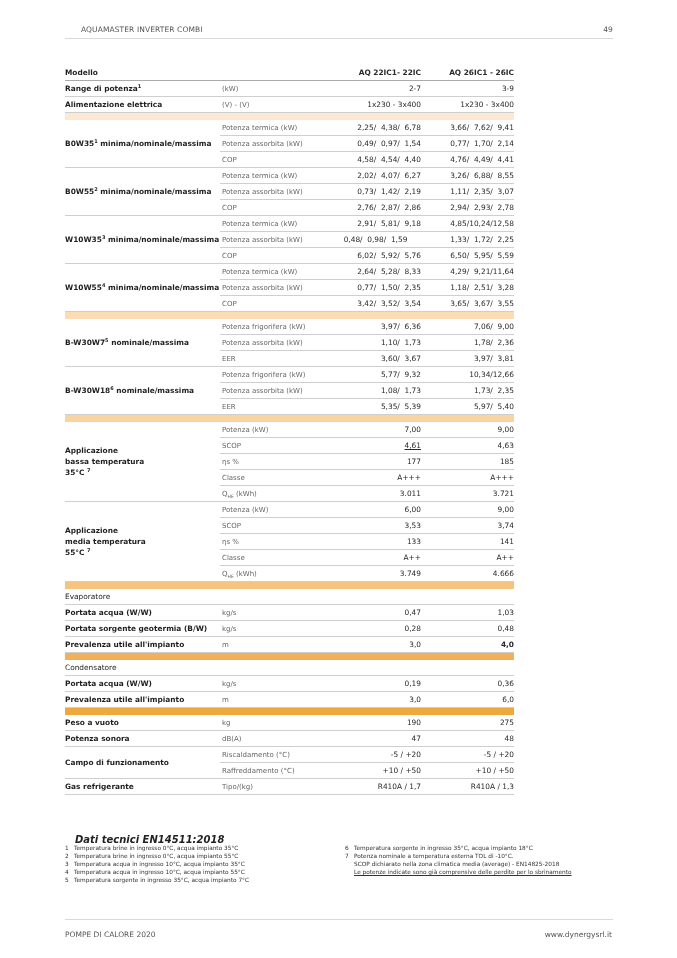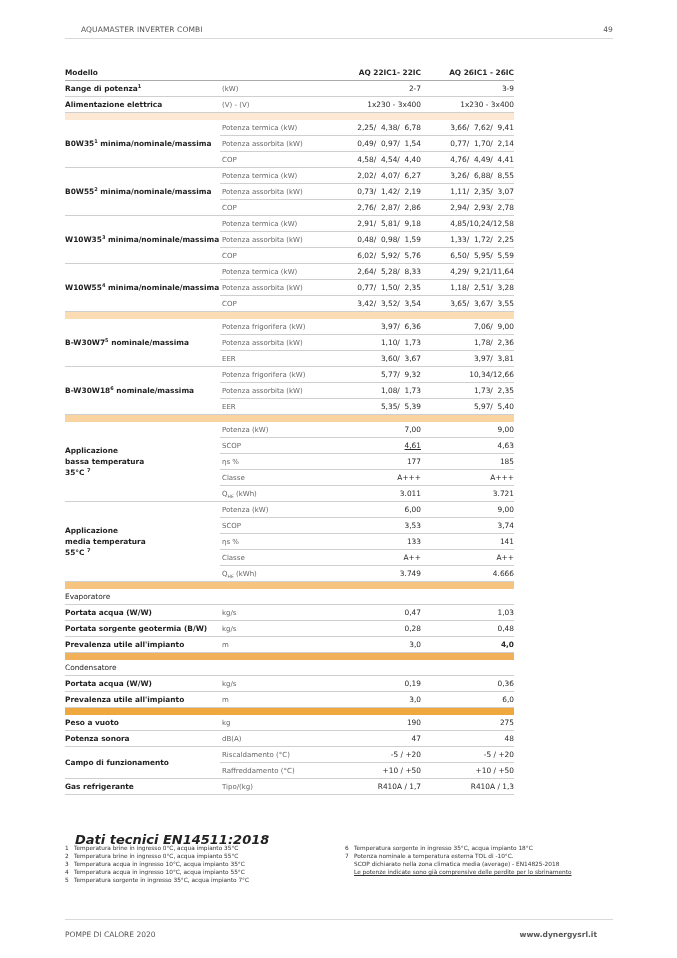--- a/index.html
+++ b/index.html
@@ -43,32 +43,32 @@
   .spec-table tr.bar.b5 td { background: #f1b15a; }
   .spec-table tr.bar.b6 td { background: #eea83e; }
   .spec-table tr.bar td { border-top: 1px solid #b9a48a; }
   .spec-table td.sec { font-weight: bold; color: #222; font-weight: normal; }
   sup { font-size: 5px; vertical-align: super; line-height: 0; }
   sub { font-size: 4.5px; vertical-align: sub; line-height: 0; }
 
   .notes { position: absolute; top: 836px; font-size: 5.8px; color: #333; line-height: 8px; }
   .notes-left { left: 65px; width: 270px; }
   .notes-right { left: 345px; width: 280px; top: 844px; }
-  .notes .title { font-style: italic; font-weight: bold; font-size: 13px; padding-left: 10px; margin-bottom: 0px; color: #222; }
+  .notes .title { font-style: italic; font-weight: bold; font-size: 10px; padding-left: 10px; margin-bottom: 0px; color: #222; }
   .note-row { display: flex; }
   .note-row .num { width: 9px; flex: none; }
   .note-cont { padding-left: 9px; }
   .note-underline { padding-left: 9px; text-decoration: underline; }
 
   .page-footer {
     position: absolute; left: 65px; top: 919px; width: 548px; height: 20px;
     border-top: 1px solid #d9d9d9; font-size: 7.5px; color: #555;
   }
   .page-footer .left { position: absolute; left: 0; top: 10px; }
-  .page-footer .right { position: absolute; right: 16px; top: 10px; font-weight: bold; }
+  .page-footer .right { position: absolute; right: 1px; top: 10px; }
 </style>
 </head>
 <body>
 
 <div class="page-header">
   <span class="left">AQUAMASTER INVERTER COMBI</span>
   <span class="right">49</span>
 </div>
 
 <table class="spec-table">
@@ -136,21 +136,21 @@
     </tr>
 
     <tr class="sub">
       <td class="grp" rowspan="3"><span>W10W35</span><sup>3</sup><span> minima/nominale/massima</span></td>
       <td class="unit">Potenza termica (kW)</td>
       <td class="v" style="white-space: pre;">2,91/  5,81/  9,18</td>
       <td class="v" style="white-space: pre;">4,85/10,24/12,58</td>
     </tr>
     <tr class="sub">
       <td class="unit">Potenza assorbita (kW)</td>
-      <td class="v" style="white-space: pre;">0,48/  0,98/  1,59</td>
+      <td class="v" style="white-space: pre; text-align: center;">0,48/  0,98/  1,59</td>
       <td class="v" style="white-space: pre;">1,33/  1,72/  2,25</td>
     </tr>
     <tr class="sub">
       <td class="unit">COP</td>
       <td class="v" style="white-space: pre;">6,02/  5,92/  5,76</td>
       <td class="v" style="white-space: pre;">6,50/  5,95/  5,59</td>
     </tr>
 
     <tr class="sub">
       <td class="grp" rowspan="3"><span>W10W55</span><sup>4</sup><span> minima/nominale/massima</span></td>

